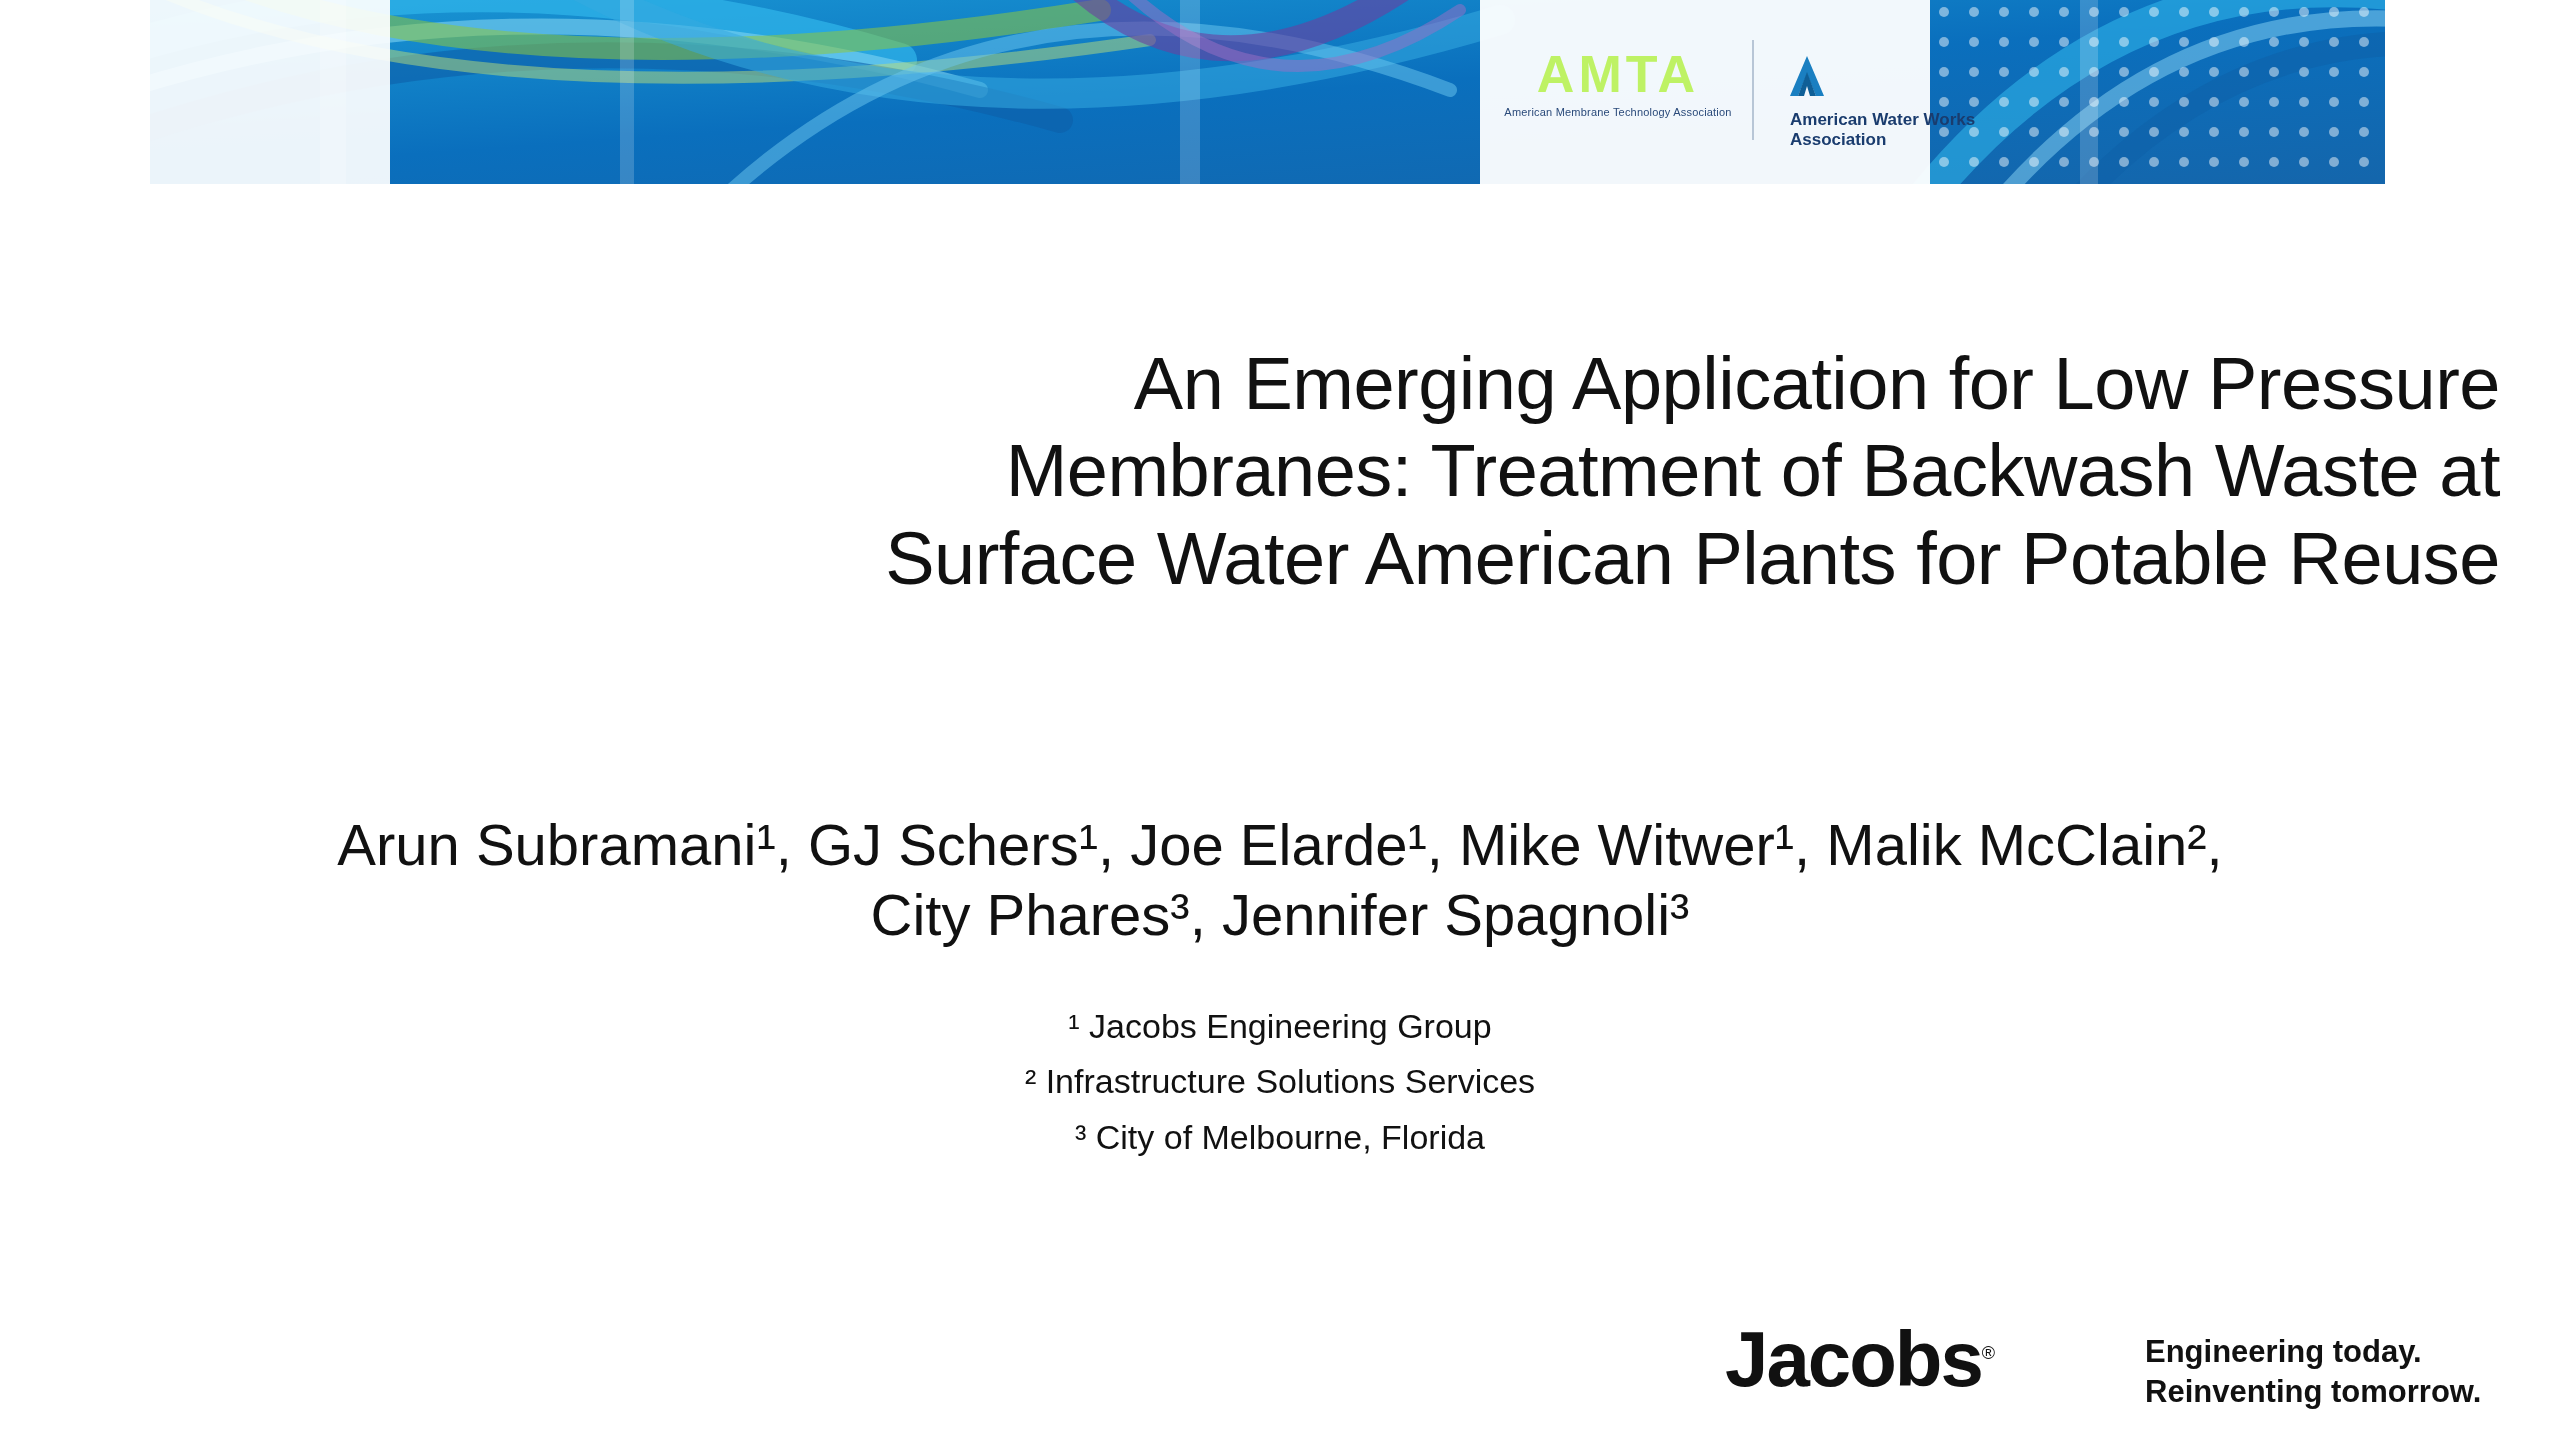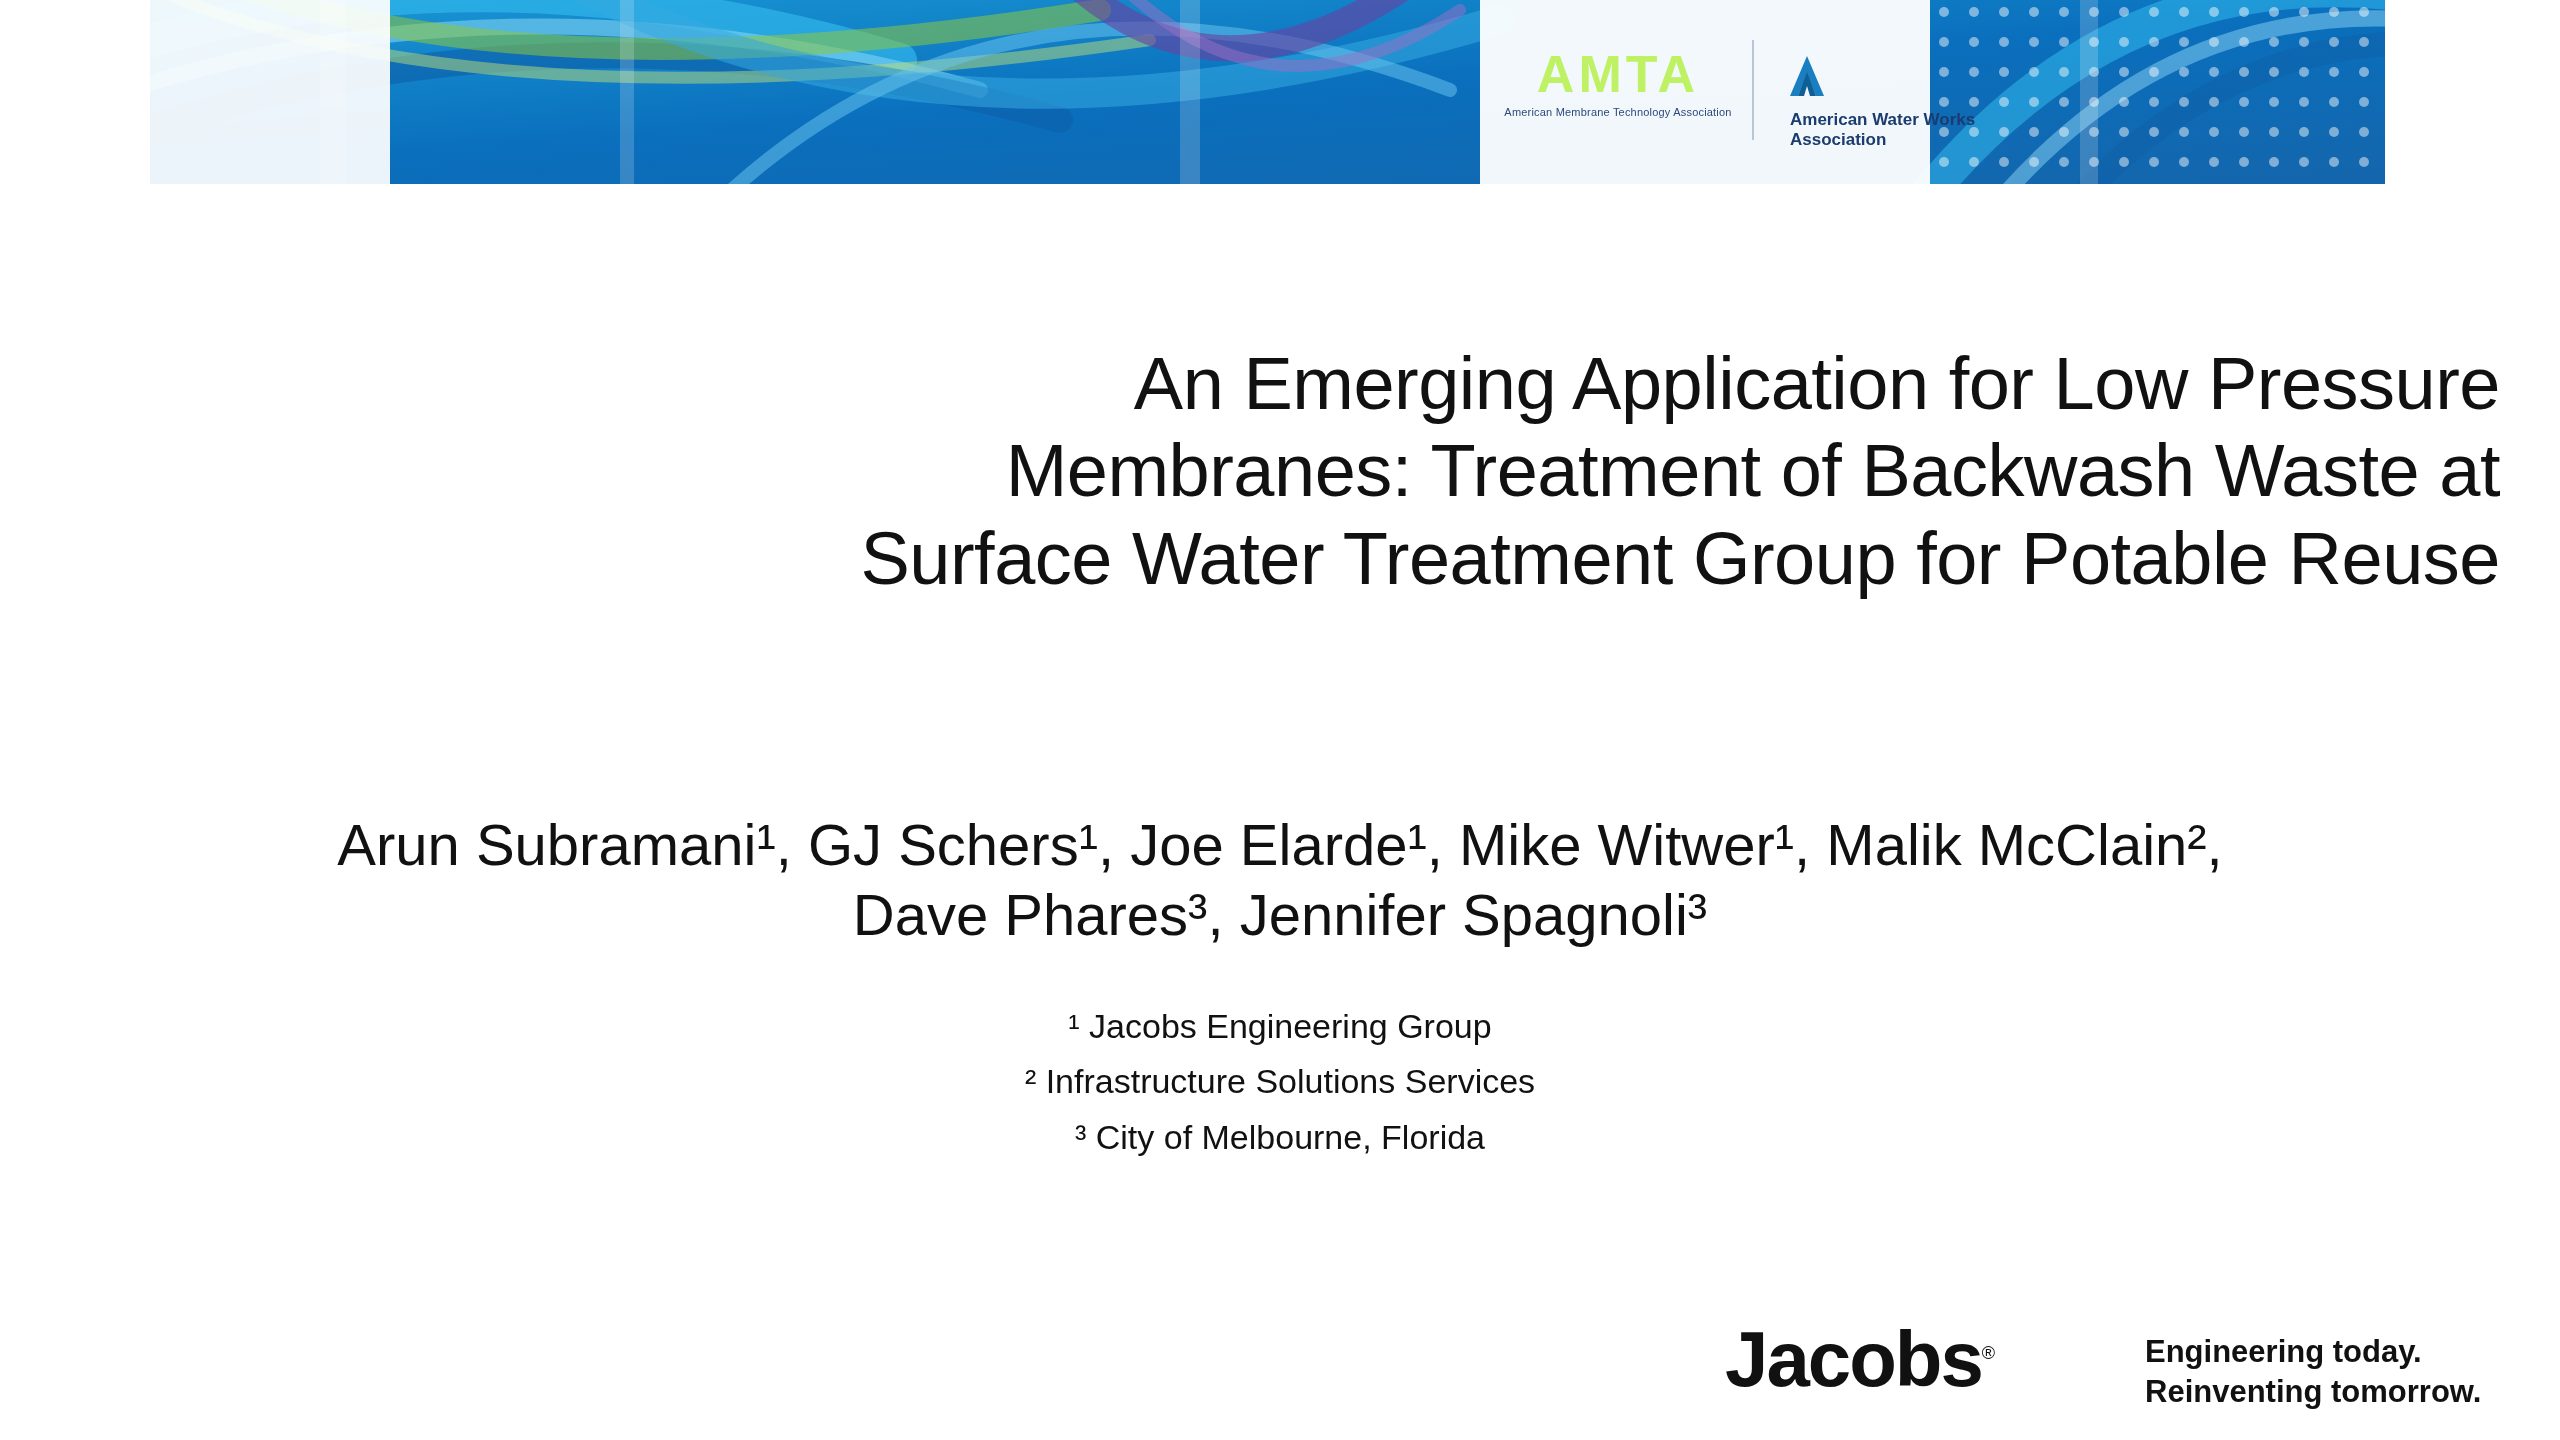--- a/index.html
+++ b/index.html
@@ -392,26 +392,26 @@
       <span>American Water Works</span><br>
       <span>Association</span>
     </span>
   </div>
 </div>
 <div class="banner-bottom-rule"></div>
 
 <div class="title-block">
   <div class="slide-title">An Emerging Application for Low Pressure</div>
   <div class="slide-title">Membranes:  Treatment of Backwash Waste at</div>
-  <div class="slide-title">Surface Water Treatment Group for Potable Reuse</div>
+  <div class="slide-title">Surface Water American Plants for Potable Reuse</div>
 </div>
 
 <div class="authors-block">
   <div class="authors-line">Arun Subramani¹, GJ Schers¹, Joe Elarde¹, Mike Witwer¹, Malik McClain²,</div>
-  <div class="authors-line">Dave Phares³, Jennifer Spagnoli³</div>
+  <div class="authors-line">City Phares³, Jennifer Spagnoli³</div>
 </div>
 
 <div class="affiliations">
   <div class="affil-line">¹ Jacobs Engineering Group</div>
   <div class="affil-line">² Infrastructure Solutions Services</div>
   <div class="affil-line">³ City of Melbourne, Florida</div>
 </div>
 
 <div class="jacobs-logo">
   <span>Jacobs</span><span class="tm">®</span>

